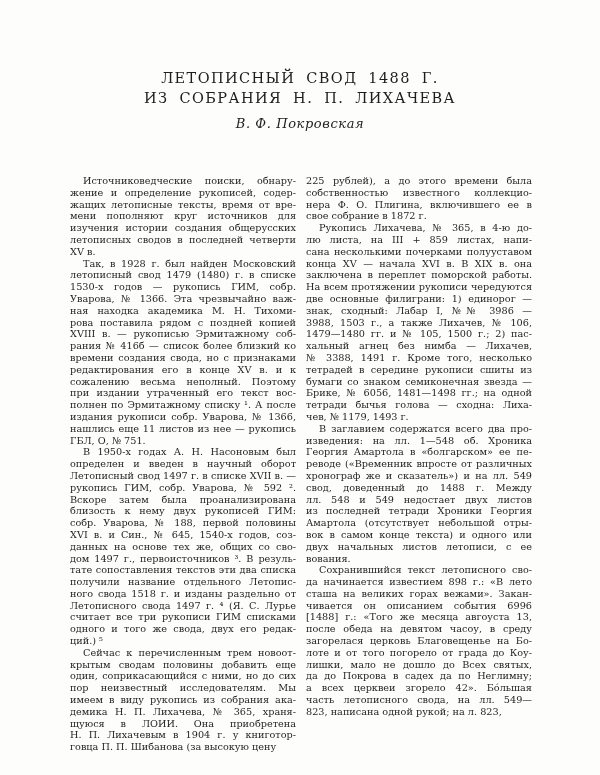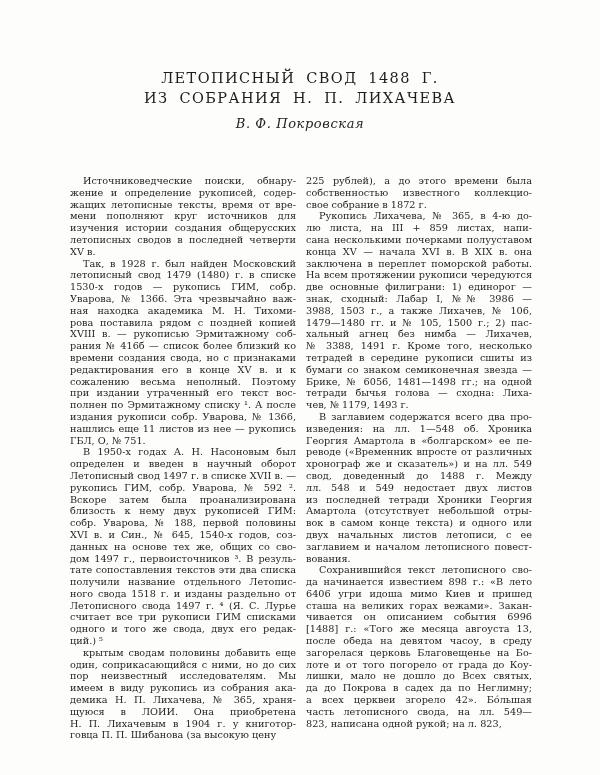--- a/index.html
+++ b/index.html
@@ -99,34 +99,36 @@
           <div class="line">дом 1497 г., первоисточников ³. В резуль-</div>
           <div class="line">тате сопоставления текстов эти два списка</div>
           <div class="line">получили название отдельного Летопис-</div>
           <div class="line">ного свода 1518 г. и изданы раздельно от</div>
           <div class="line">Летописного свода 1497 г. ⁴ (Я. С. Лурье</div>
           <div class="line">считает все три рукописи ГИМ списками</div>
           <div class="line">одного и того же свода, двух его редак-</div>
           <div class="line last">ций.) ⁵</div>
         </div>
         <div class="para indent">
+          <div class="line">Сейчас к перечисленным трем новоот-</div>
           <div class="line">крытым сводам половины добавить еще</div>
           <div class="line">один, соприкасающийся с ними, но до сих</div>
           <div class="line">пор неизвестный исследователям. Мы</div>
           <div class="line">имеем в виду рукопись из собрания ака-</div>
           <div class="line">демика Н. П. Лихачева, № 365, храня-</div>
           <div class="line">щуюся в ЛОИИ. Она приобретена</div>
           <div class="line">Н. П. Лихачевым в 1904 г. у книготор-</div>
           <div class="line last">говца П. П. Шибанова (за высокую цену</div>
         </div>
       </div>
     <div class="col">
         <div class="para">
           <div class="line">225 рублей), а до этого времени была</div>
           <div class="line">собственностью известного коллекцио-</div>
+          <div class="line">нера Ф. О. Плигина, включившего ее в</div>
           <div class="line last">свое собрание в 1872 г.</div>
         </div>
         <div class="para indent">
           <div class="line">Рукопись Лихачева, № 365, в 4-ю до-</div>
           <div class="line">лю листа, на III + 859 листах, напи-</div>
           <div class="line">сана несколькими почерками полууставом</div>
           <div class="line">конца XV — начала XVI в. В XIX в. она</div>
           <div class="line">заключена в переплет поморской работы.</div>
           <div class="line">На всем протяжении рукописи чередуются</div>
           <div class="line">две основные филиграни: 1) единорог —</div>
@@ -146,27 +148,25 @@
           <div class="line">изведения: на лл. 1—548 об. Хроника</div>
           <div class="line">Георгия Амартола в «болгарском» ее пе-</div>
           <div class="line">реводе («Временник впросте от различных</div>
           <div class="line">хронограф же и сказатель») и на лл. 549</div>
           <div class="line">свод, доведенный до 1488 г. Между</div>
           <div class="line">лл. 548 и 549 недостает двух листов</div>
           <div class="line">из последней тетради Хроники Георгия</div>
           <div class="line">Амартола (отсутствует небольшой отры-</div>
           <div class="line">вок в самом конце текста) и одного или</div>
           <div class="line">двух начальных листов летописи, с ее</div>
-          <div class="line">заглавием и началом летописного повест-</div>
           <div class="line last">вования.</div>
         </div>
         <div class="para indent">
           <div class="line">Сохранившийся текст летописного сво-</div>
           <div class="line">да начинается известием 898 г.: «В лето</div>
-          <div class="line">6406 угри идоша мимо Киев и пришед</div>
           <div class="line">сташа на великих горах вежами». Закан-</div>
           <div class="line">чивается он описанием события 6996</div>
           <div class="line">[1488] г.: «Того же месяца авгоуста 13,</div>
           <div class="line">после обеда на девятом часоу, в среду</div>
           <div class="line">загорелася церковь Благовещенье на Бо-</div>
           <div class="line">лоте и от того погорело от града до Коу-</div>
           <div class="line">лишки, мало не дошло до Всех святых,</div>
           <div class="line">да до Покрова в садех да по Неглимну;</div>
           <div class="line">а всех церквеи згорело 42». Бо́льшая</div>
           <div class="line">часть летописного свода, на лл. 549—</div>

